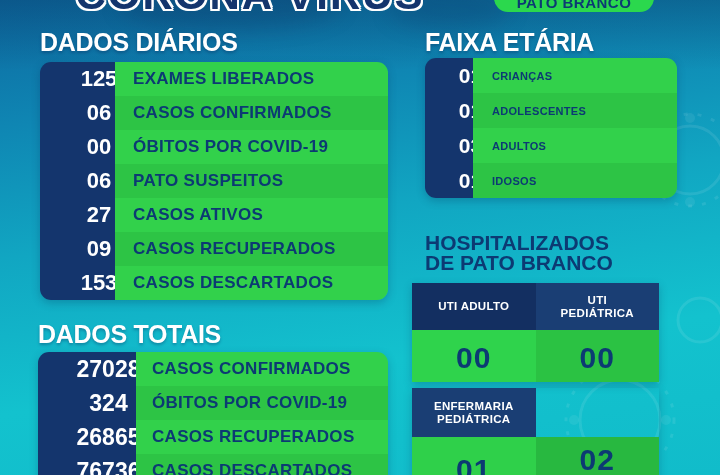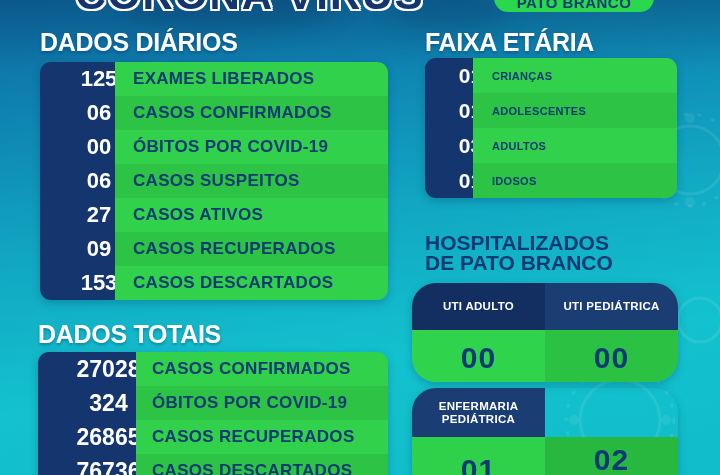--- a/index.html
+++ b/index.html
@@ -62,21 +62,21 @@
   .tbl-totals{left:38px;top:352px;width:350px;}
   .tbl-totals .t-row{height:34px;}
   .tbl-totals .t-num{width:98px;font-size:23px;}
   .tbl-totals .t-label{padding-left:16px;font-size:17px;}
   .tbl-age{left:425px;top:58px;width:252px;}
   .tbl-age .t-row{height:35px;}
   .tbl-age .t-num{width:48px;font-size:21px;}
   .tbl-age .t-label{padding-left:19px;font-size:11px;}
 
   .hosp-card{
-    position:absolute;left:412px;width:266px;border-radius:24px;overflow:hidden;
+    position:absolute;left:412px;width:247px;border-radius:0;overflow:hidden;
     box-shadow:0 3px 8px rgba(5,40,80,0.25);
   }
   .card-uti{top:283px;height:99px;}
   .card-enf{top:388px;height:110px;}
   .h-head{display:flex;width:100%;}
   .h-cell{
     flex:0 0 50%;display:flex;align-items:center;justify-content:center;text-align:center;
     color:#fff;font-weight:bold;font-size:11.5px;letter-spacing:0.3px;line-height:13px;
     padding:4px 14px;
   }
@@ -142,21 +142,21 @@
       <div class="t-row alt">
         <div class="t-num">06</div>
         <div class="t-label">CASOS CONFIRMADOS</div>
       </div>
       <div class="t-row">
         <div class="t-num">00</div>
         <div class="t-label">ÓBITOS POR COVID-19</div>
       </div>
       <div class="t-row alt">
         <div class="t-num">06</div>
-        <div class="t-label">CASOS SUSPEITOS</div>
+        <div class="t-label">PATO SUSPEITOS</div>
       </div>
       <div class="t-row">
         <div class="t-num">27</div>
         <div class="t-label">CASOS ATIVOS</div>
       </div>
       <div class="t-row alt">
         <div class="t-num">09</div>
         <div class="t-label">CASOS RECUPERADOS</div>
       </div>
       <div class="t-row">

